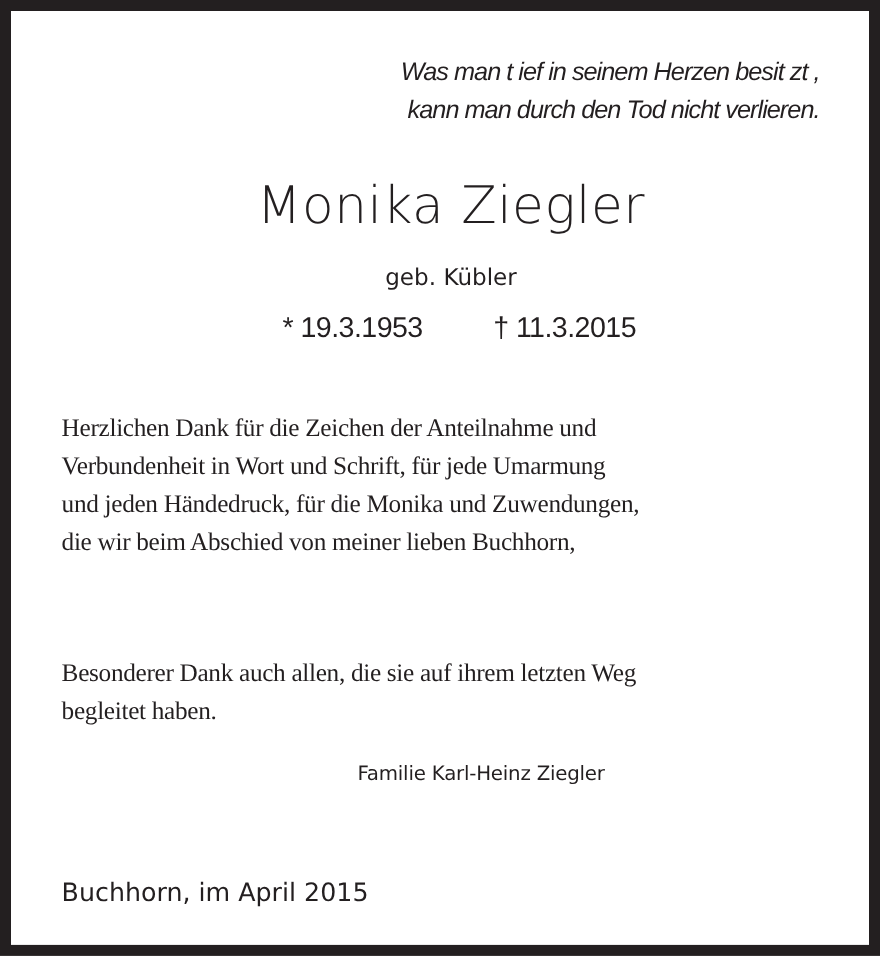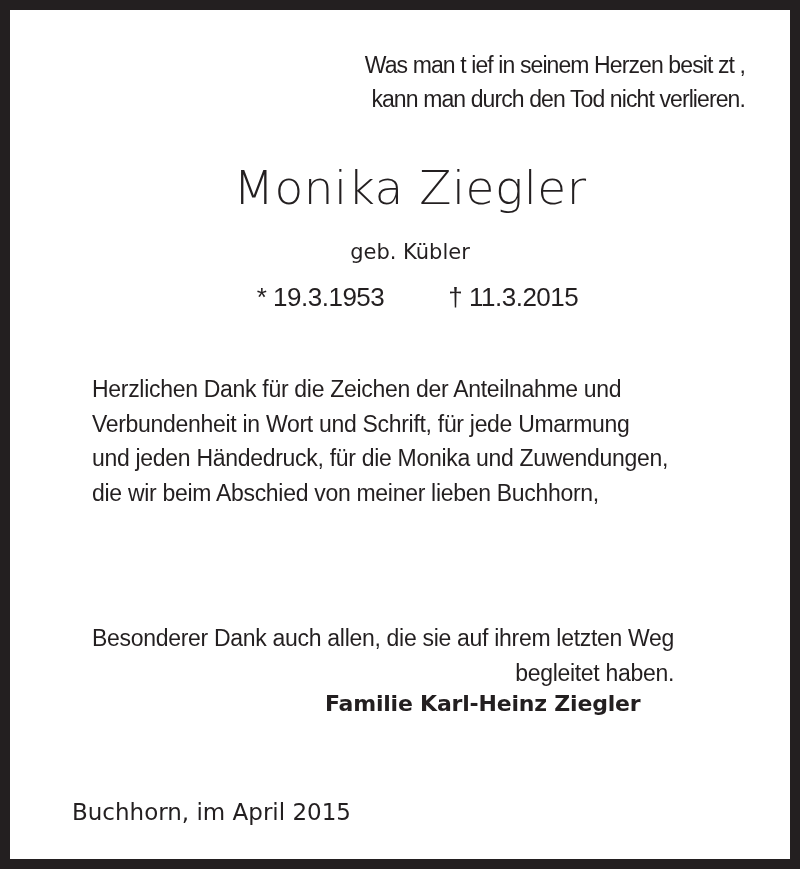--- a/index.html
+++ b/index.html
@@ -3,51 +3,51 @@
   <meta charset="utf-8">
   <style>
     html, body { margin: 0; padding: 0; background: #ffffff; }
     body { width: 800px; height: 869px; position: relative; overflow: hidden; }
     .frame {
       position: absolute; left: 0; top: 0; width: 800px; height: 869px;
       box-sizing: border-box; border: 10px solid #231f20; background: #fff;
     }
     .t { position: absolute; color: #231f20; white-space: nowrap; margin: 0; }
     .quote {
-      font-family: "Liberation Sans", sans-serif; 
+      font-family: "Liberation Sans", sans-serif; font-style: italic;
       font-size: 23px; letter-spacing: -0.9px; right: 45px; text-align: right; line-height: 34px;
     }
     .q1 { top: 38px; }
     .q2 { top: 72px; text-align: right; }
     .name {
       font-family: "DejaVu Sans", sans-serif; font-weight: 300;
       font-size: 47px; left: 0; width: 800px; text-align: center; top: 150px; letter-spacing: 0.5px;
       font-stretch: condensed;
     }
     .birthname {
       font-family: "DejaVu Sans", sans-serif; font-size: 21px;
       left: 0; width: 800px; text-align: center; top: 230px;
     }
     .dates {
       font-family: "Liberation Sans", sans-serif; font-size: 26px;
       left: 0; width: 800px; text-align: center; top: 272px; letter-spacing: -0.5px;
     }
     .dates span { display: inline-block; margin-left: 15px; }
     .gap { width: 34px; }
     .body-text {
-      font-family: Liberation Sans, sans-serif; font-size: 23px; left: 46px;
-      line-height: 34.5px; letter-spacing: -0.3px; margin-left: 36px;
+      font-family: Liberation Serif, serif; font-size: 23px; left: 46px;
+      line-height: 34.5px; letter-spacing: -0.3px;
     }
     .p1 { top: 362px; }
-    .p2 { top: 611px; text-align: right; }
+    .p2 { top: 585px; }
     .signature {
-      font-family: "DejaVu Sans", sans-serif; font-weight: bold; font-size: 22px;
+      font-family: "DejaVu Sans", sans-serif; font-weight: normal; font-size: 18px;
       left: 315px; top: 676px; line-height: 35px; letter-spacing: -0.2px;
     }
-    .place { font-family: "DejaVu Sans", sans-serif; font-size: 23px; left: 46px; top: 789px; margin-left: 16px; }
+    .place { font-family: "DejaVu Sans", sans-serif; font-size: 23px; left: 46px; top: 789px; }
     .line { display: block; }
   </style>
 </head>
 <body>
 
 <div class="frame">
 
   <p class="t quote q1">Was man t ief in seinem Herzen besit zt ,</p>
   <p class="t quote q2">kann man durch den Tod nicht  verlieren.</p>
 

